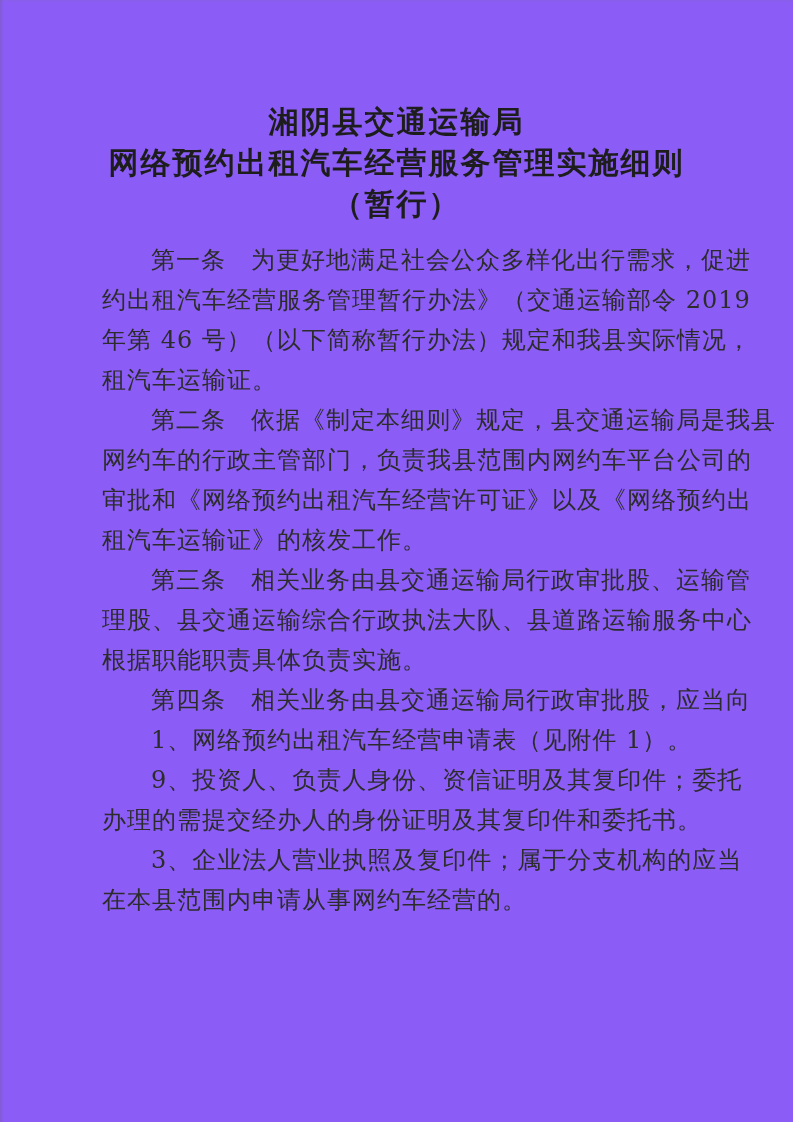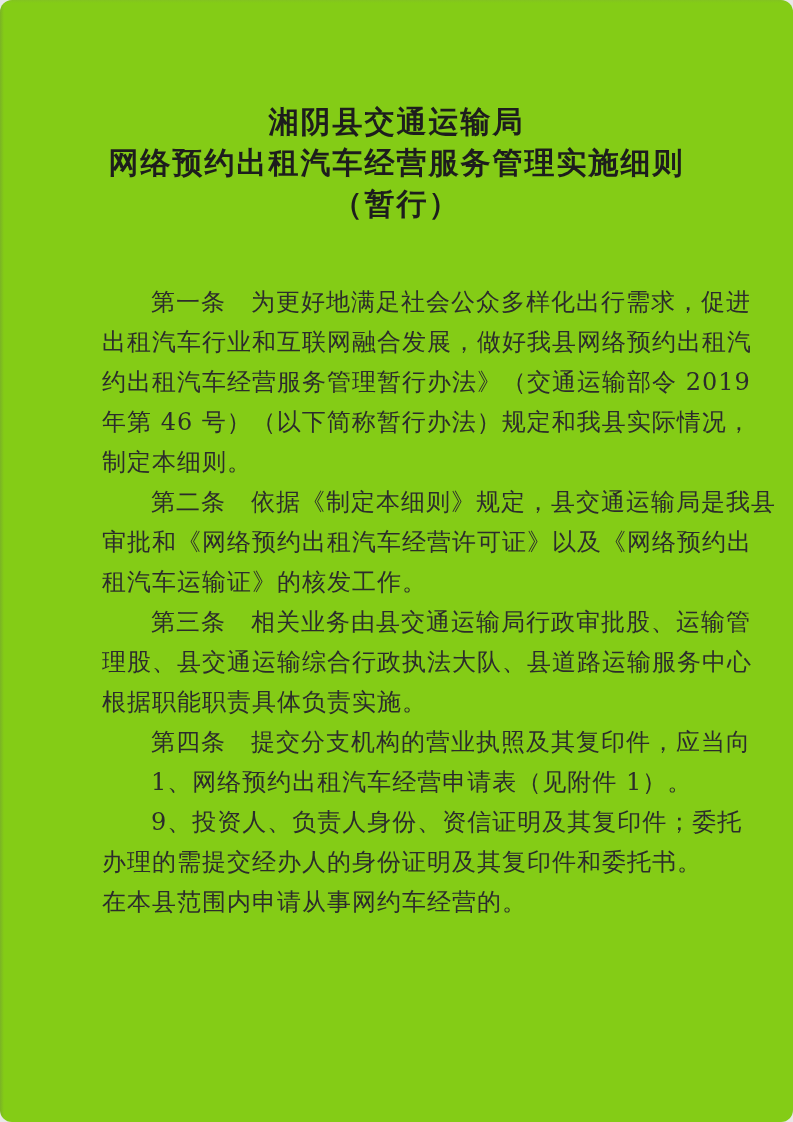--- a/index.html
+++ b/index.html
@@ -2,24 +2,23 @@
 <html><head>
 <meta charset="utf-8">
 <style>
   * { margin: 0; padding: 0; box-sizing: border-box; }
   html, body { background: #e8e8e8; }
   .page {
     position: relative;
     width: 793px;
     height: 1122px;
     margin: 0 auto;
-    background: #84cc16;
+    background: #8b5cf6;
     overflow: hidden;
     font-family: "DejaVu Sans", sans-serif;
-    border-radius: 12px;
   }
   
   .scan-edge-left {
     position: absolute; left: 0; top: 0; width: 4px; height: 100%;
     background: linear-gradient(to right, rgba(90,90,90,0.22), rgba(0,0,0,0));
     pointer-events: none;
   }
   .scan-edge-top {
     position: absolute; left: 0; top: 0; width: 100%; height: 3px;
     background: linear-gradient(to bottom, rgba(120,120,120,0.10), rgba(0,0,0,0));
@@ -40,21 +39,20 @@
     letter-spacing: 2px;
     font-family: "DejaVu Sans", "Liberation Sans", sans-serif;
   }
   .body-block {
     position: absolute;
     top: 240px;
     left: 102px;
     width: 606px;
     color: #2c2c2c;
     font-family: "DejaVu Serif", "Liberation Serif", serif;
-    margin-top: 42px;
   }
   .line {
     font-size: 24px;
     line-height: 40px;
     letter-spacing: 1px;
     white-space: nowrap;
   }
   .line.indent { padding-left: 49px; }
 </style>
 </head>
@@ -65,29 +63,30 @@
   <div class="scan-edge-top"></div>
 
   <div class="title-block">
     <div class="title-line">湘阴县交通运输局</div>
     <div class="title-line">网络预约出租汽车经营服务管理实施细则</div>
     <div class="title-line">（暂行）</div>
   </div>
 
   <div class="body-block">
     <div class="line indent">第一条　为更好地满足社会公众多样化出行需求，促进</div>
-    <div class="line">出租汽车行业和互联网融合发展，做好我县网络预约出租汽</div>
     <div class="line">约出租汽车经营服务管理暂行办法》（交通运输部令 2019</div>
     <div class="line">年第 46 号）（以下简称暂行办法）规定和我县实际情况，</div>
-    <div class="line">制定本细则。</div>
+    <div class="line">租汽车运输证。</div>
     <div class="line indent">第二条　依据《制定本细则》规定，县交通运输局是我县</div>
+    <div class="line">网约车的行政主管部门，负责我县范围内网约车平台公司的</div>
     <div class="line">审批和《网络预约出租汽车经营许可证》以及《网络预约出</div>
     <div class="line">租汽车运输证》的核发工作。</div>
     <div class="line indent">第三条　相关业务由县交通运输局行政审批股、运输管</div>
     <div class="line">理股、县交通运输综合行政执法大队、县道路运输服务中心</div>
     <div class="line">根据职能职责具体负责实施。</div>
-    <div class="line indent">第四条　提交分支机构的营业执照及其复印件，应当向</div>
+    <div class="line indent">第四条　相关业务由县交通运输局行政审批股，应当向</div>
     <div class="line indent">1、网络预约出租汽车经营申请表（见附件 1）。</div>
     <div class="line indent">9、投资人、负责人身份、资信证明及其复印件；委托</div>
     <div class="line">办理的需提交经办人的身份证明及其复印件和委托书。</div>
+    <div class="line indent">3、企业法人营业执照及复印件；属于分支机构的应当</div>
     <div class="line">在本县范围内申请从事网约车经营的。</div>
   </div>
 </div>
 
 </body></html>

